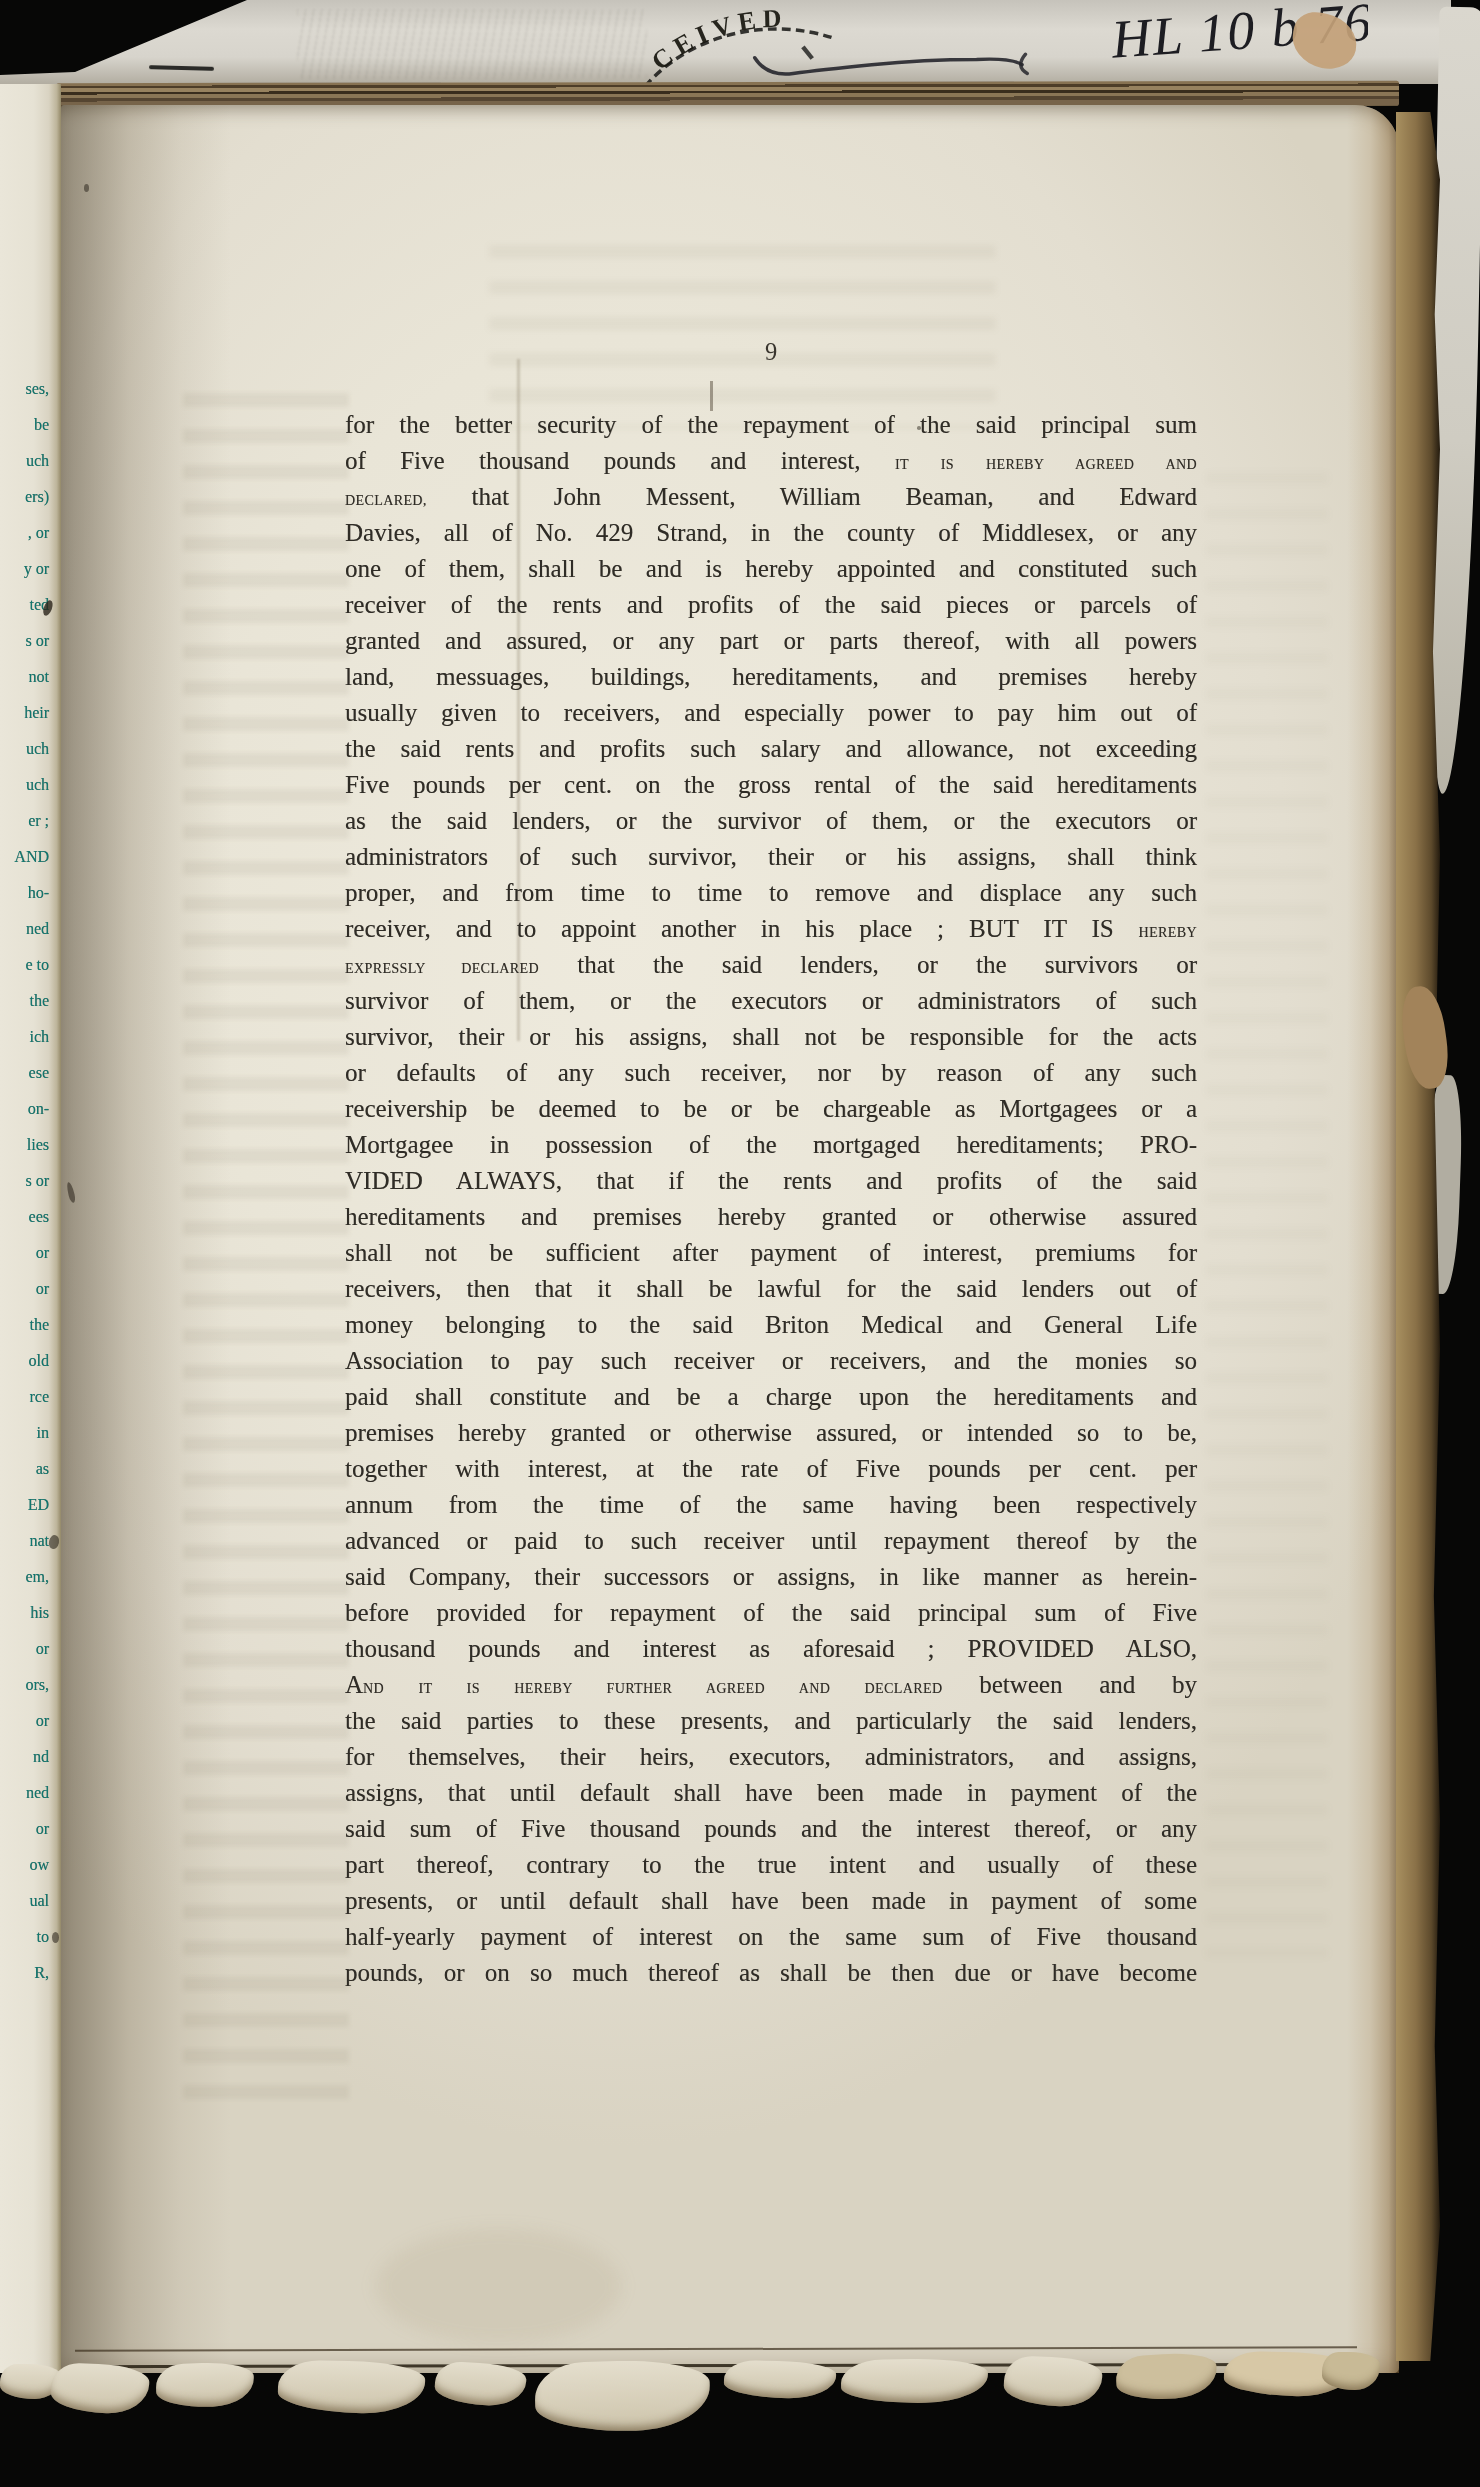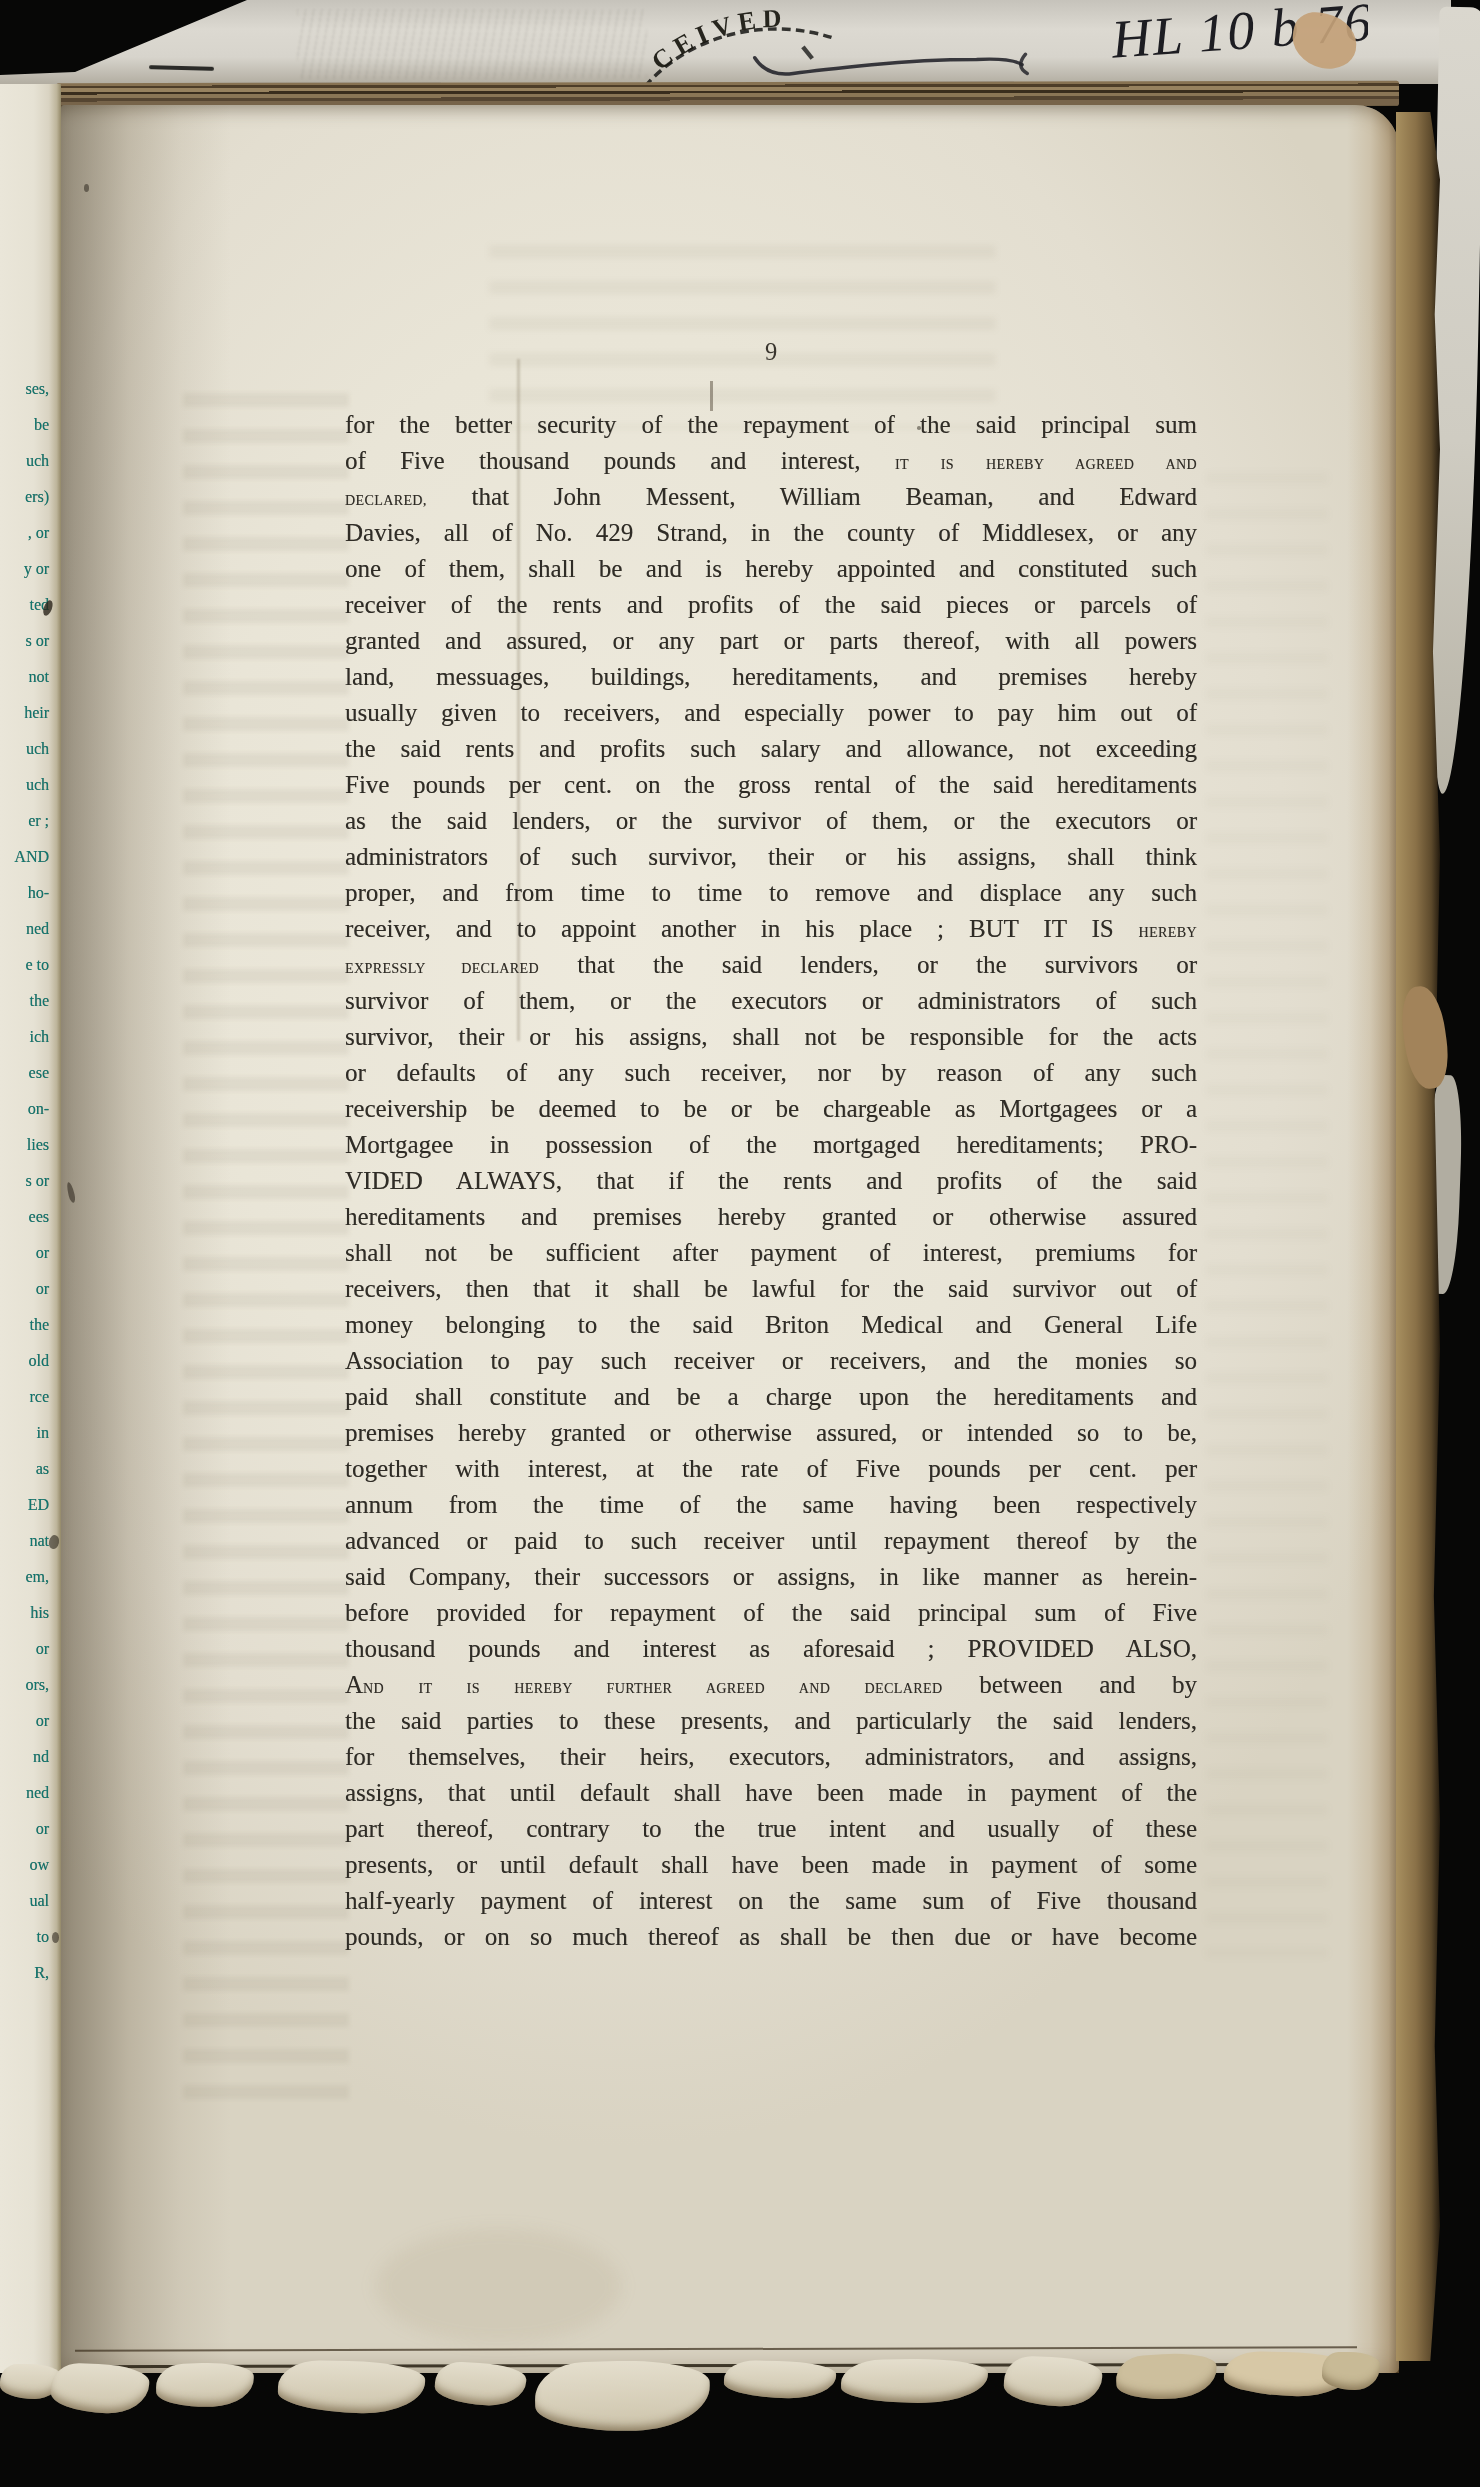--- a/index.html
+++ b/index.html
@@ -262,35 +262,36 @@
         <div class="body-line">receiver, and to appoint another in his place ; BUT IT IS <span class="sc">HEREBY</span></div>
         <div class="body-line"><span class="sc">EXPRESSLY DECLARED</span> that the said lenders, or the survivors or</div>
         <div class="body-line">survivor of them, or the executors or administrators of such</div>
         <div class="body-line">survivor, their or his assigns, shall not be responsible for the acts</div>
         <div class="body-line">or defaults of any such receiver, nor by reason of any such</div>
         <div class="body-line">receivership be deemed to be or be chargeable as Mortgagees or a</div>
         <div class="body-line">Mortgagee in possession of the mortgaged hereditaments; PRO-</div>
         <div class="body-line">VIDED ALWAYS, that if the rents and profits of the said</div>
         <div class="body-line">hereditaments and premises hereby granted or otherwise assured</div>
         <div class="body-line">shall not be sufficient after payment of interest, premiums for</div>
-        <div class="body-line">receivers, then that it shall be lawful for the said survivor out of</div>
+        <div class="body-line">receivers, then that it shall be lawful for the said lenders out of</div>
         <div class="body-line">money belonging to the said Briton Medical and General Life</div>
         <div class="body-line">Association to pay such receiver or receivers, and the monies so</div>
         <div class="body-line">paid shall constitute and be a charge upon the hereditaments and</div>
         <div class="body-line">premises hereby granted or otherwise assured, or intended so to be,</div>
         <div class="body-line">together with interest, at the rate of Five pounds per cent. per</div>
         <div class="body-line">annum from the time of the same having been respectively</div>
         <div class="body-line">advanced or paid to such receiver until repayment thereof by the</div>
         <div class="body-line">said Company, their successors or assigns, in like manner as herein-</div>
         <div class="body-line">before provided for repayment of the said principal sum of Five</div>
         <div class="body-line">thousand pounds and interest as aforesaid ; PROVIDED ALSO,</div>
         <div class="body-line">A<span class="sc">ND IT IS HEREBY FURTHER AGREED AND DECLARED</span> between and by</div>
         <div class="body-line">the said parties to these presents, and particularly the said lenders,</div>
         <div class="body-line">for themselves, their heirs, executors, administrators, and assigns,</div>
         <div class="body-line">assigns, that until default shall have been made in payment of the</div>
+        <div class="body-line">said sum of Five thousand pounds and the interest thereof, or any</div>
         <div class="body-line">part thereof, contrary to the true intent and usually of these</div>
         <div class="body-line">presents, or until default shall have been made in payment of some</div>
         <div class="body-line">half-yearly payment of interest on the same sum of Five thousand</div>
         <div class="body-line">pounds, or on so much thereof as shall be then due or have become</div>
       </div>
   </div>
 
   <div class="bottom-line-1"></div>
   <div class="bottom-line-2"></div>
   <div class="torn" id="torn">

